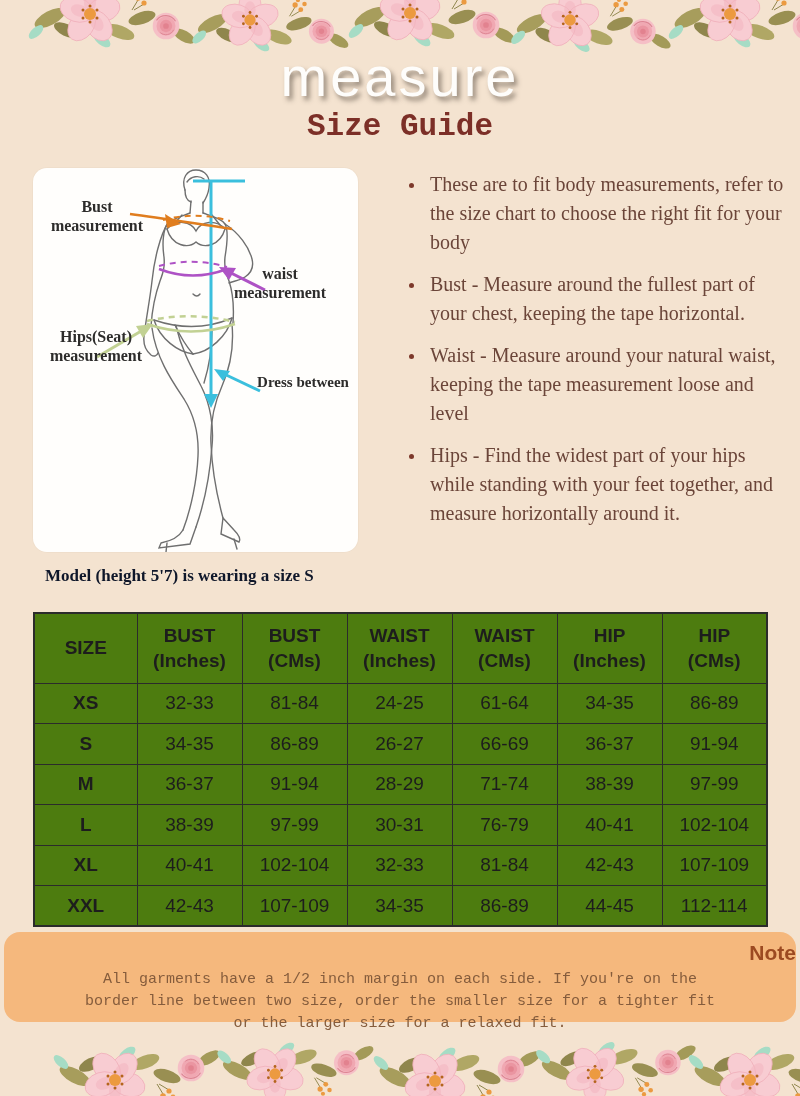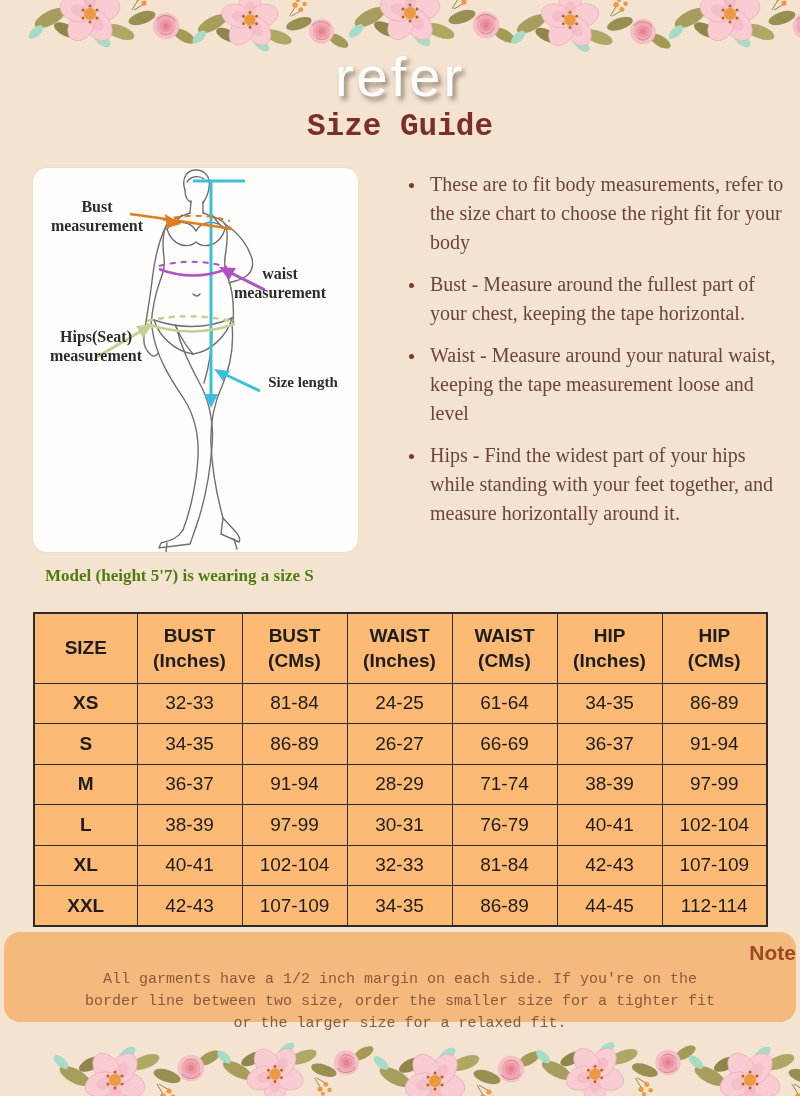--- a/index.html
+++ b/index.html
@@ -48,28 +48,28 @@
     list-style:disc; padding-left:26px;
     font-family:"Liberation Serif", serif; font-size:20px; line-height:1.45;
     color:#6b4539;
   }
   .instructions li{ margin-bottom:13px; padding-left:4px; }
   .instructions li::marker{ color:#7d392b; font-size:17px; }
 
   .model-note{
     position:absolute; left:45px; top:566px;
     font-family:"Liberation Serif", serif; font-weight:bold; font-size:17px;
-    color:#4d7c0f;
+    color:#0f172a;
   }
 
   
   .size-table{
     position:absolute; left:33px; top:612px; width:735px;
     border-collapse:collapse; table-layout:fixed;
-    background:#fdba74; border:2px solid #2b2b2b;
+    background:#4d7c0f; border:2px solid #2b2b2b;
   }
   .size-table th, .size-table td{
     border:1.5px solid #2b2b2b; text-align:center; vertical-align:middle;
     font-family:"Liberation Sans", sans-serif; color:#1d1d1d;
   }
   .size-table th{ height:70px; font-size:19px; font-weight:bold; line-height:1.35; }
   .size-table td{ height:40.5px; font-size:19px; font-weight:normal;margin-top:31px; }
   .size-table td.size-col{ font-weight:bold; }
   .size-table col.c-size{ width:103px; }
 
@@ -151,21 +151,21 @@
   </svg>
 
   <svg class="garland top" viewBox="0 0 800 64">
     <use href="#cluster" transform="translate(90,14)"></use>
     <use href="#cluster" transform="translate(250,20) scale(0.94)"></use>
     <use href="#cluster" transform="translate(410,13)"></use>
     <use href="#cluster" transform="translate(570,20) scale(0.96)"></use>
     <use href="#cluster" transform="translate(730,14)"></use>
   </svg>
 
-  <div class="brand">refer</div>
+  <div class="brand">measure</div>
   <div class="title">Size Guide</div>
 
   <div class="figure-card">
     <svg width="325" height="384" viewBox="0 0 325 384">
       <g fill="none" stroke="#6f6f6f" stroke-width="1.4" stroke-linecap="round">
 
         <path d="M152 22 C148 10 154 2 163 2 C172 2 178 9 176 20 C175 27 172 32 170 35"></path>
         <path d="M154 14 C158 8 166 7 171 11"></path>
         <path d="M152 22 C152 29 155 33 158 34"></path>
 
@@ -236,21 +236,21 @@
     </div>
     <div class="fig-label lbl-waist">
       <span>waist</span>
       <span>measurement</span>
     </div>
     <div class="fig-label lbl-hips">
       <span>Hips(Seat)</span>
       <span>measurement</span>
     </div>
     <div class="fig-label lbl-dress">
-      <span>Size length</span>
+      <span>Dress between</span>
     </div>
   </div>
 
   <ul class="instructions" id="instructions">
       <li>These are to fit body measurements, refer to the size chart to choose the right fit for your body</li>
       <li>Bust - Measure around the fullest part of your chest, keeping the tape horizontal.</li>
       <li>Waist - Measure around your natural waist, keeping the tape measurement loose and level</li>
       <li>Hips - Find the widest part of your hips while standing with your feet together, and measure horizontally around it.</li>
     </ul>
 

